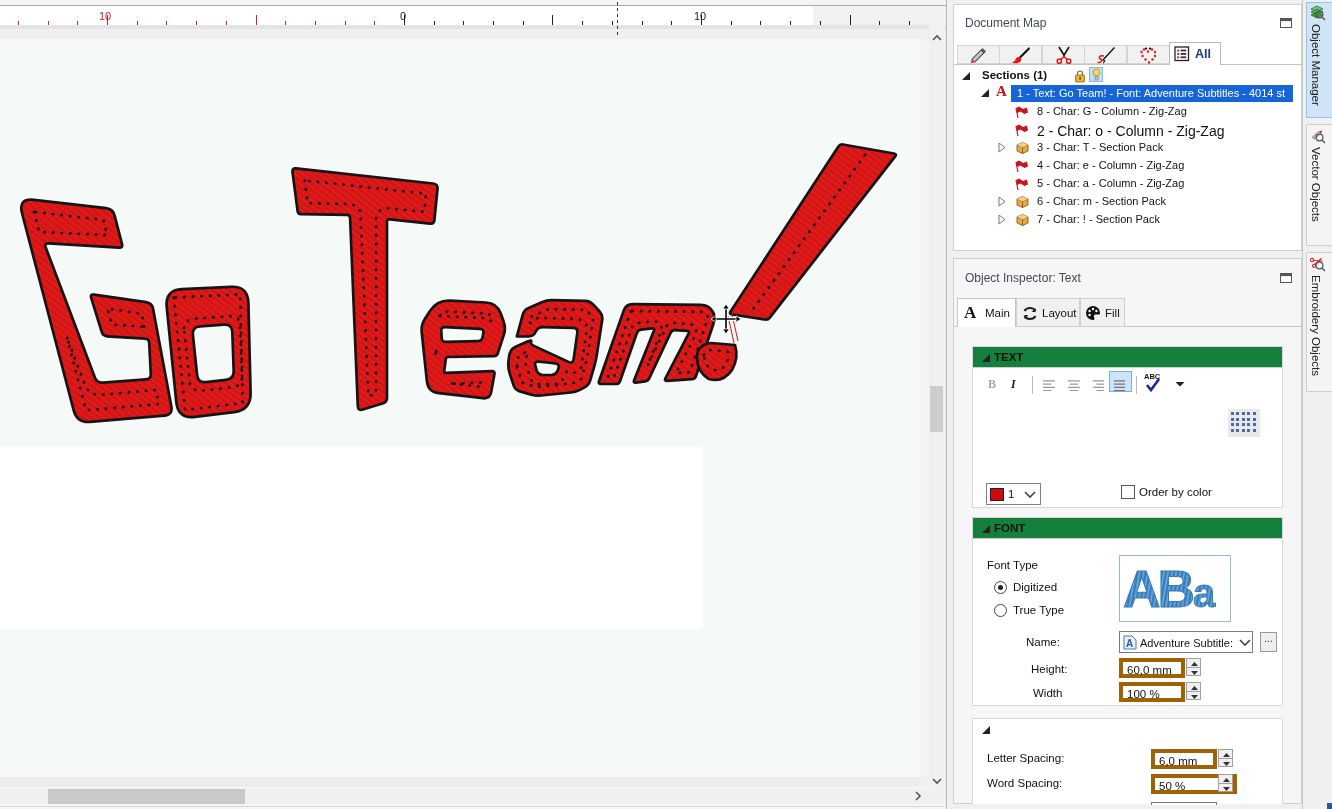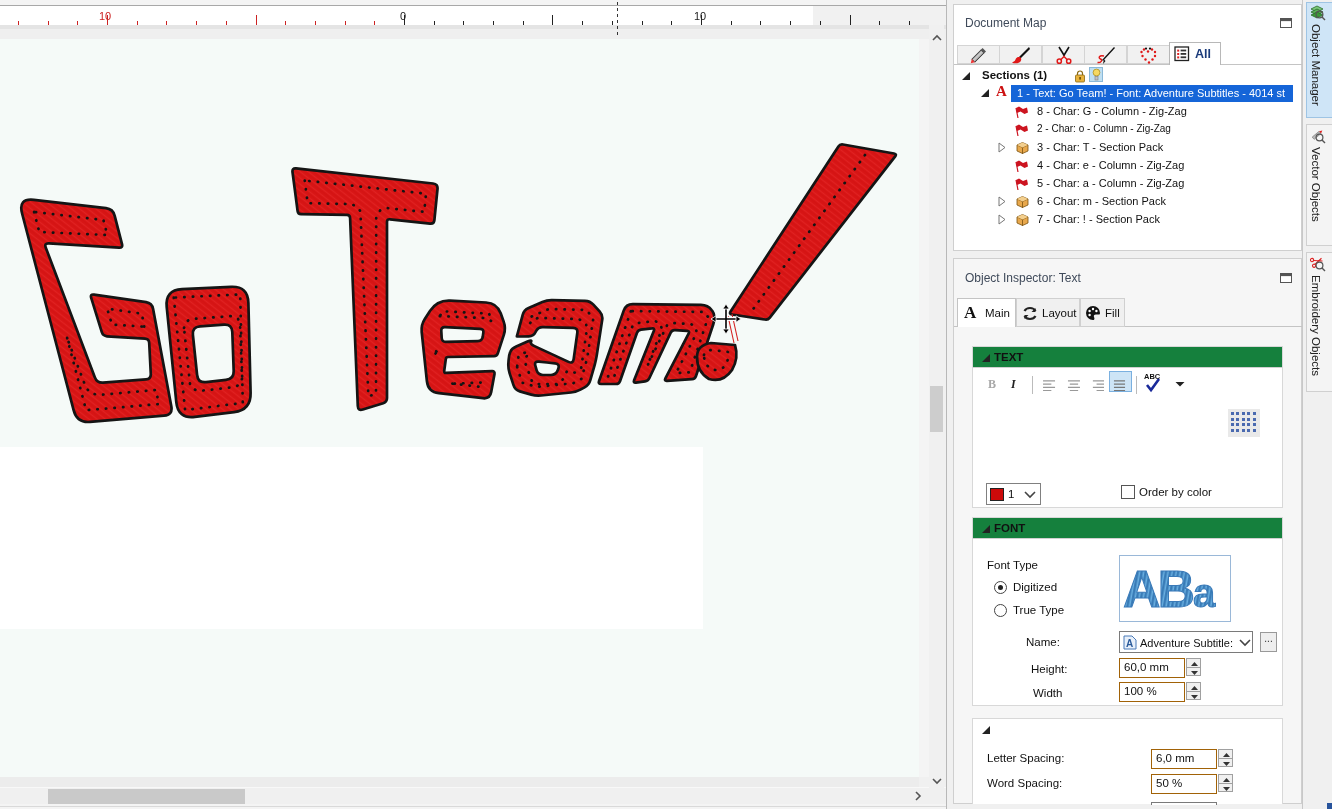--- a/index.html
+++ b/index.html
@@ -1,17 +1,17 @@
 <!DOCTYPE html>
 <html><head><meta charset="utf-8"><style>
 *{margin:0;padding:0;box-sizing:border-box}
 html,body{width:1332px;height:809px;overflow:hidden;background:#f0f0f0;
  font-family:"Liberation Sans",sans-serif;-webkit-font-smoothing:antialiased}
 .abs{position:absolute}
-.inp{position:absolute;background:#fff;border:1px solid #a16207;font-size:11.5px;color:#111;
+.inp{position:absolute;background:#fff;border:4px solid #a16207;font-size:11.5px;color:#111;
  padding:2px 0 0 4px;white-space:nowrap}
 .spin{position:absolute;width:15px}
 .spin div{height:9.5px;background:#f0f0f0;border:1px solid #a0a0a0;position:relative}
 .spin div+div{margin-top:-1px}
 .spin svg{position:absolute;left:2.5px;top:2px}
 .hdr{position:absolute;left:0;right:0;height:21px;background:#15803d;border-bottom:1px solid #d0d0d0}
 .hdr span{position:absolute;left:21px;top:4px;font-weight:bold;font-size:11.5px;color:#111}
 .sect{position:absolute;background:#fff;border:1px solid #d8d8d8}
 </style></head><body>
 <div class="abs" style="left:0;top:39px;width:919px;height:738px;background:#f5faf8"></div>
@@ -203,21 +203,21 @@
 <div class="abs" style="left:63px;top:82px;font-size:11px;color:#fff">1 - Text: Go Team! - Font: Adventure Subtitles - 4014 st</div>
 <div class="abs" style="left:61px;top:100px"><svg width="14" height="13" viewBox="0 0 14 13">
         <path d="M1,2l3,-1.5l4,2.5l4,-1.5l1,5l-3.5,1.5l-4,-2.5l-3.5,1.5Z" fill="#cc1420"></path>
         <path d="M1,2l2,10" stroke="#cc1420" stroke-width="1.2"></path>
       </svg></div>
 <div class="abs" style="left:83px;top:100px;font-size:11px;color:#111">8 - Char: G - Column - Zig-Zag</div>
 <div class="abs" style="left:61px;top:118px"><svg width="14" height="13" viewBox="0 0 14 13">
         <path d="M1,2l3,-1.5l4,2.5l4,-1.5l1,5l-3.5,1.5l-4,-2.5l-3.5,1.5Z" fill="#cc1420"></path>
         <path d="M1,2l2,10" stroke="#cc1420" stroke-width="1.2"></path>
       </svg></div>
-<div class="abs" style="left:83px;top:118px;font-size:10px;color:#111">2 - Char: o - Column - Zig-Zag</div>
+<div class="abs" style="left:83px;top:118px;font-size:14px;color:#111">2 - Char: o - Column - Zig-Zag</div>
 <svg class="abs" style="left:43px;top:137px" width="10" height="11">
       <path d="M2,1l6,4.5l-6,4.5Z" fill="#fff" stroke="#777" stroke-width="1"></path>
     </svg>
 <div class="abs" style="left:61px;top:136px"><svg width="15" height="14" viewBox="0 0 15 14">
         <path d="M2,4l5.5,-2.5l5.5,2.5v6l-5.5,2.5l-5.5,-2.5Z" fill="#e8a84c" stroke="#7a5210" stroke-width="0.8"></path>
         <path d="M2,4l5.5,2.5l5.5,-2.5M7.5,6.5V13" fill="none" stroke="#7a5210" stroke-width="0.8"></path>
         <path d="M2,4l5.5,-2.5l5.5,2.5l-5.5,2.5Z" fill="#f3cf8e"></path>
       </svg></div>
 <div class="abs" style="left:83px;top:136px;font-size:11px;color:#111">3 - Char: T - Section Pack</div>
 <div class="abs" style="left:61px;top:154px"><svg width="14" height="13" viewBox="0 0 14 13">
@@ -432,21 +432,21 @@
             <path d="M1,5l3.5,-4l3.5,4Z" fill="#333"></path>
           </svg>
         </div>
         <div>
           <svg width="9" height="6">
             <path d="M1,1l3.5,4l3.5,-4Z" fill="#333"></path>
           </svg>
         </div>
       </div>
 <div class="abs" style="left:14px;top:58px;font-size:11.5px;color:#111">Word Spacing:</div>
-<div class="inp" style="left:178px;top:55px;width:66px;height:20px">50 %</div>
+<div class="inp" style="left:178px;top:55px;width:86px;height:20px">50 %</div>
 <div class="spin" style="left:245px;top:55px">
         <div>
           <svg width="9" height="6">
             <path d="M1,5l3.5,-4l3.5,4Z" fill="#333"></path>
           </svg>
         </div>
         <div>
           <svg width="9" height="6">
             <path d="M1,1l3.5,4l3.5,-4Z" fill="#333"></path>
           </svg>

